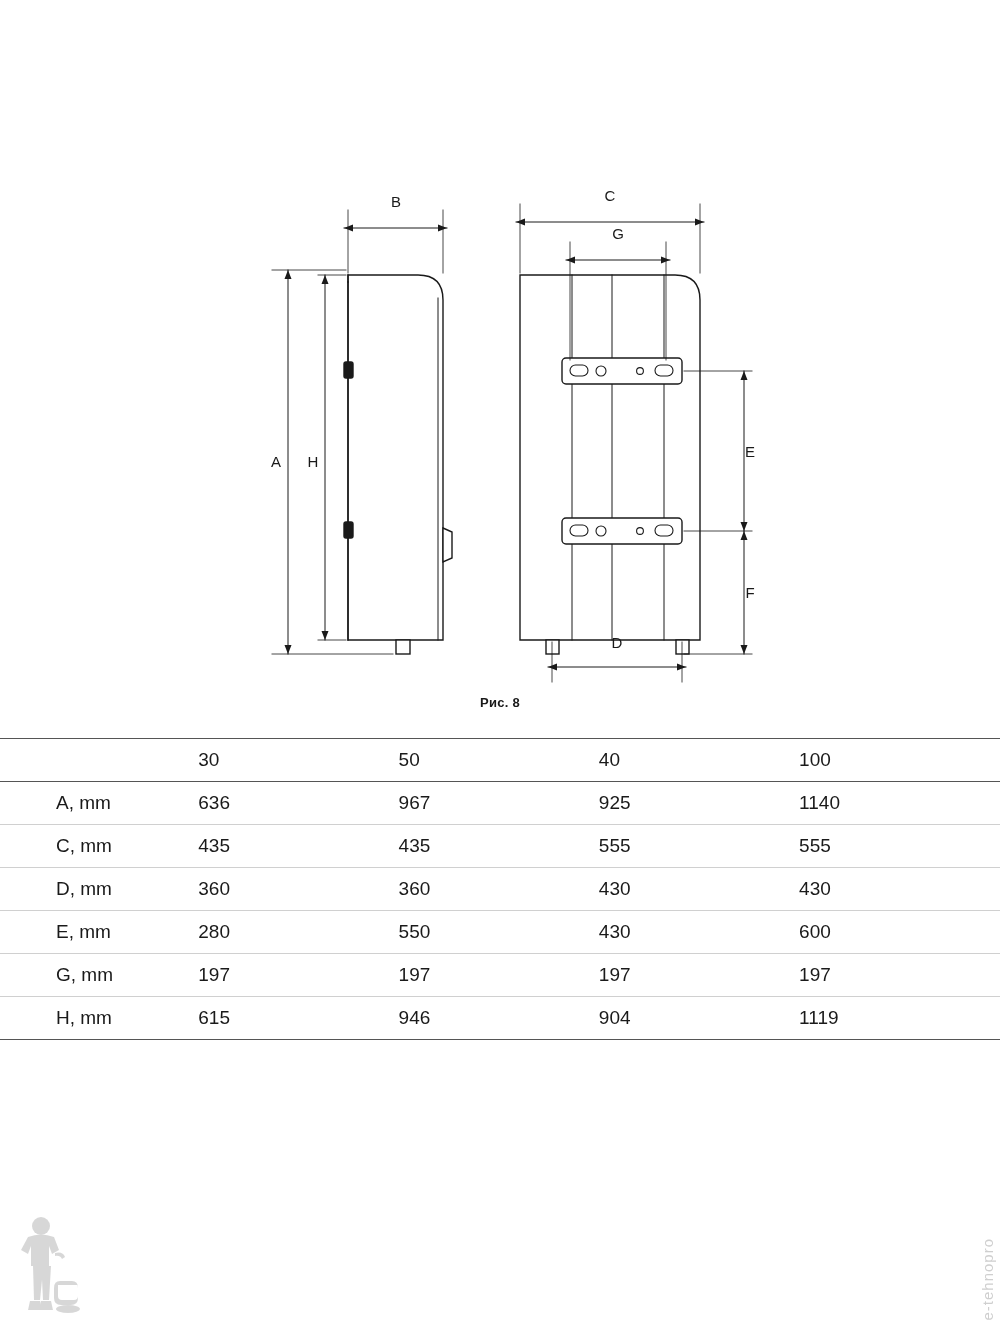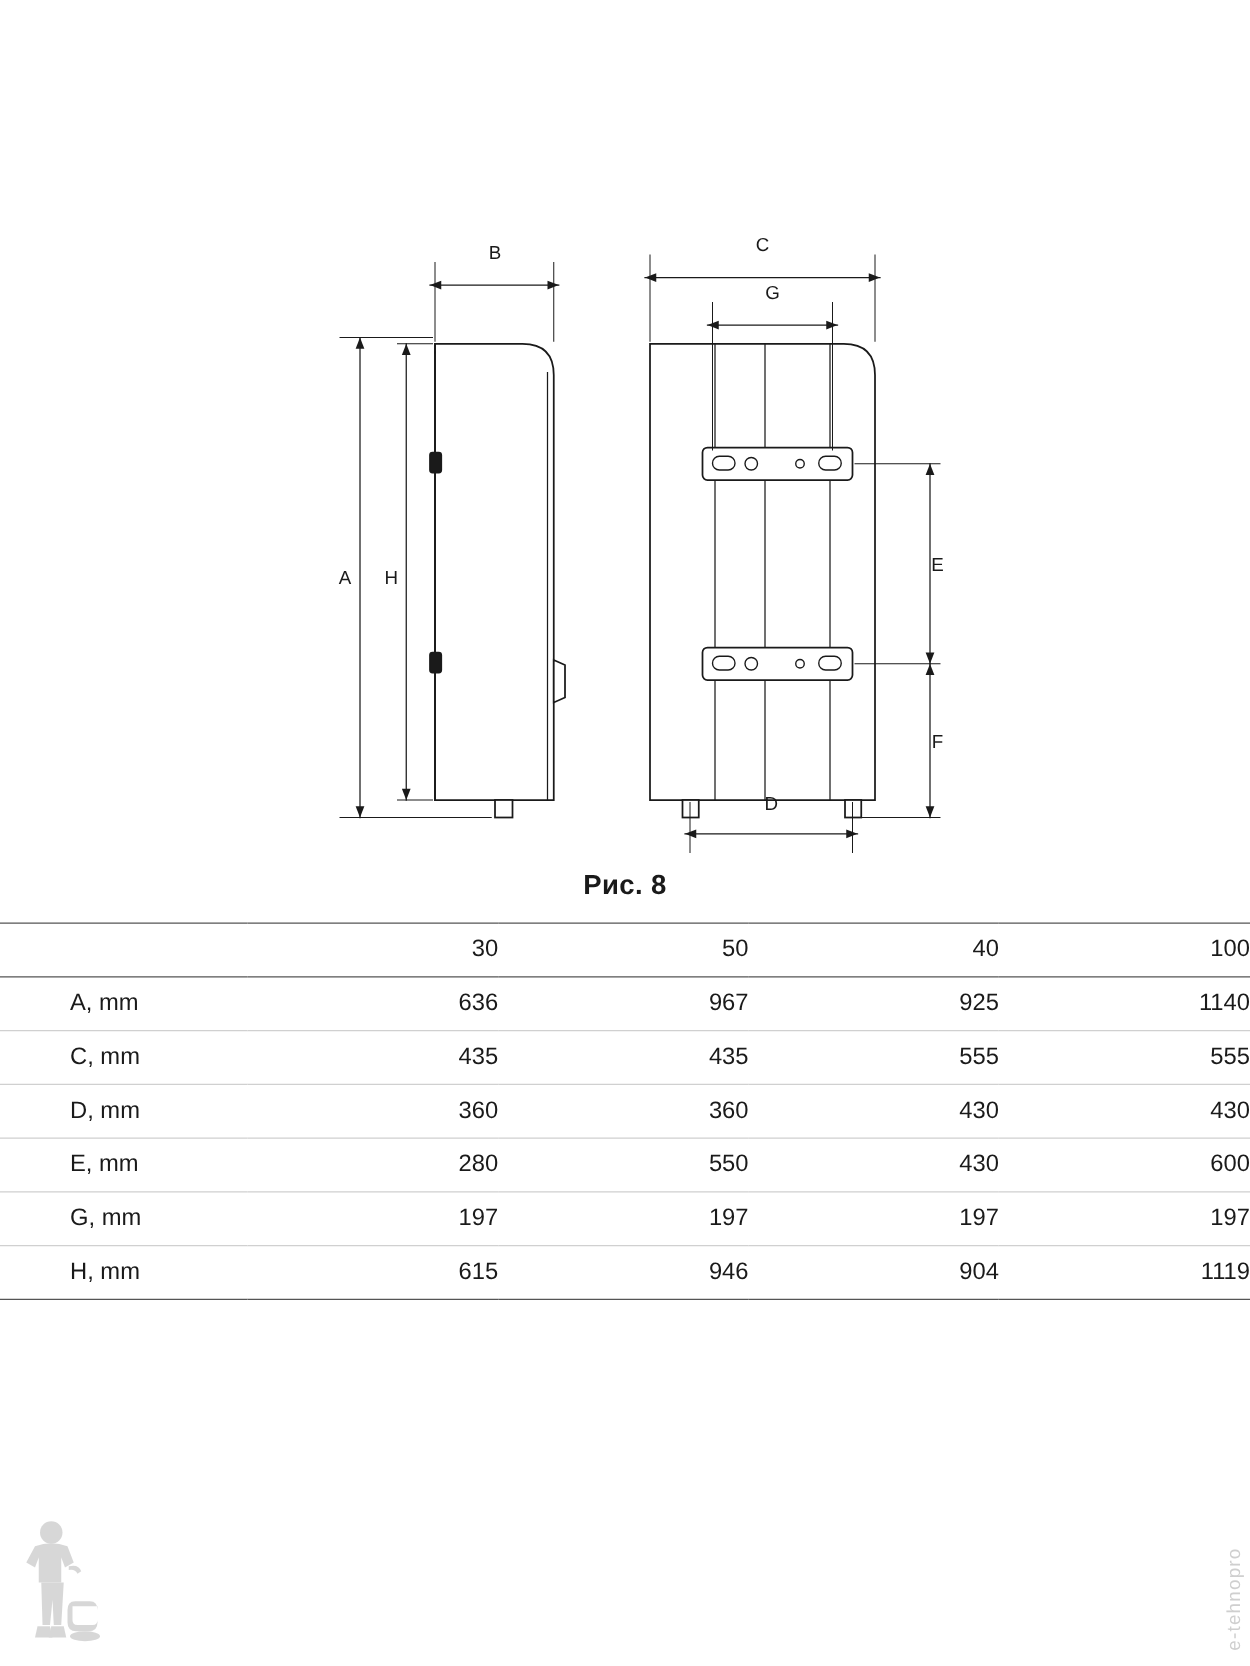--- a/index.html
+++ b/index.html
@@ -32,39 +32,39 @@
     height: 520px;
     display: block;
   }
 
   #figure-caption {
     position: absolute;
     left: 0;
     top: 695px;
     width: 1000px;
     text-align: center;
-    font-size: 22px;
+    font-size: 13px;
     font-weight: bold;
     letter-spacing: 0.3px;
   }
 
   
   #spec-table {
     position: absolute;
     left: 0;
     top: 738px;
     width: 1000px;
     border-collapse: collapse;
     font-size: 19px;
   }
   #spec-table td, #spec-table th {
     padding: 0;
     border: 0;
     font-weight: normal;
-    text-align: right;
+    text-align: left;
     height: 42px;
     vertical-align: middle;
   }
   #spec-table tr {
     border-bottom: 1px solid #d0d0d0;
   }
   #spec-table tr.head-row {
     border-top: 1px solid #555;
     border-bottom: 1px solid #555;
   }

